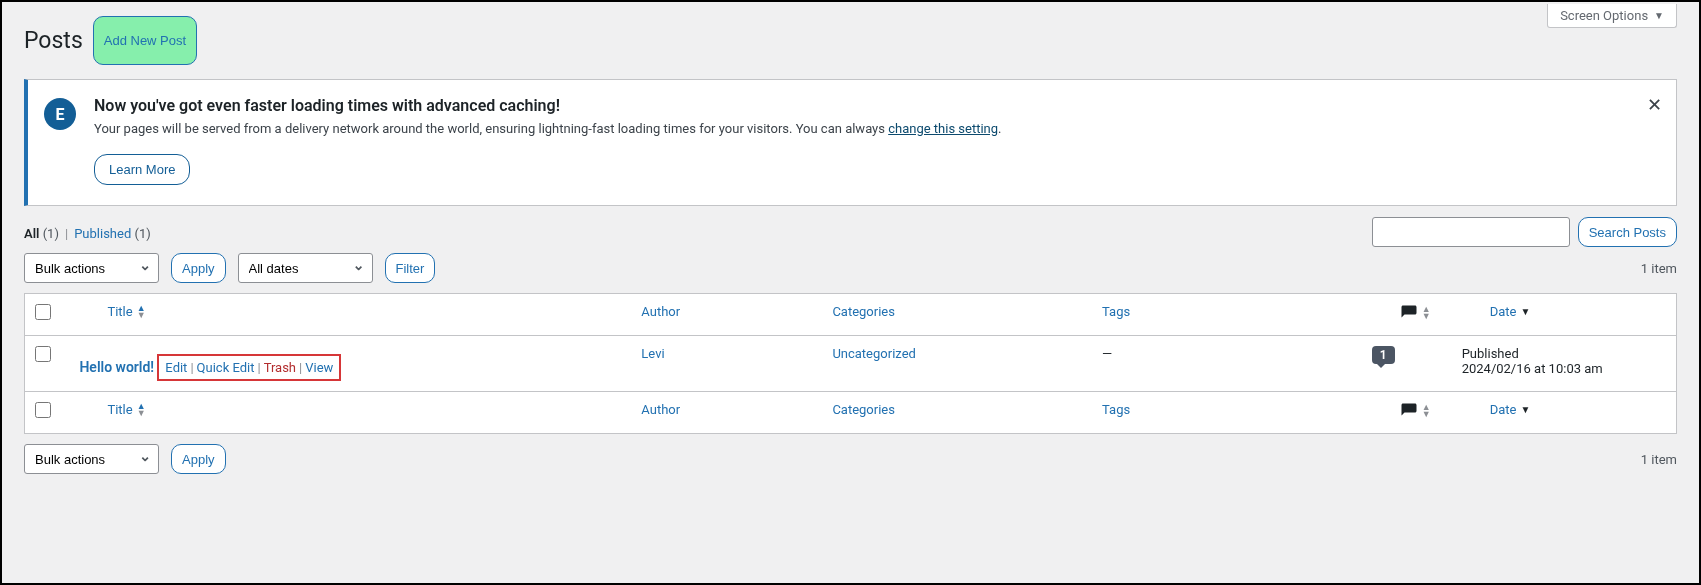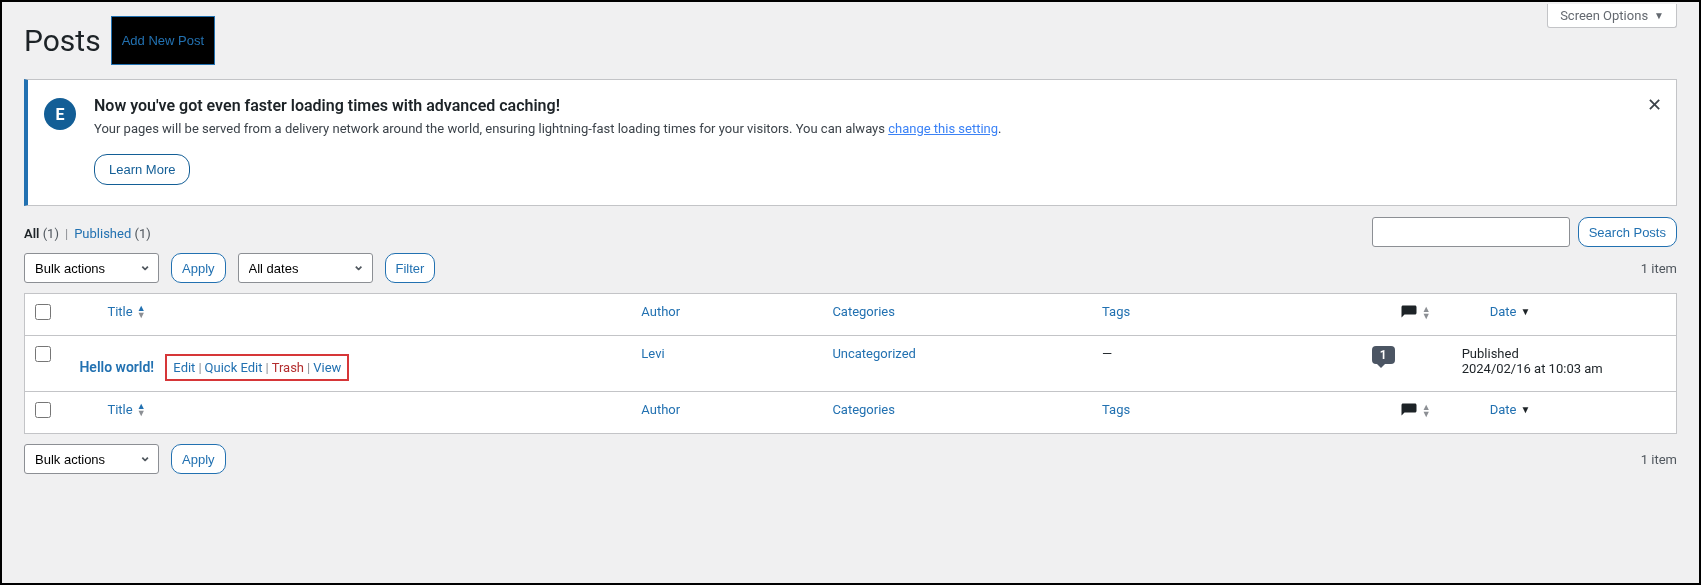--- a/index.html
+++ b/index.html
@@ -31,31 +31,31 @@
     border-radius: 0 0 3px 3px;
   }
   .screen-options .tri { font-size: 10px; }
   .header-row {
     display: flex;
     align-items: center;
     gap: 10px;
     padding: 12px 0 14px 0;
   }
   h1.page-title {
-    font-size: 30px;
+    font-size: 23px;
     font-weight: 400;
     color: #1d2327;
   }
   .add-new {
-    background: #000000;
+    background: #86efac;
     border: 1px solid #2271b1;
     color: #2271b1;
     padding: 16px 10px;
     font-size: 13px;
-    border-radius: 0;
+    border-radius: 10px;
     cursor: pointer;
   }
   .notice {
     background: #fff;
     border: 1px solid #c3c4c7;
     border-left: 4px solid #2271b1;
     margin: 0 0 20px 0;
     padding: 16px 40px 20px 16px;
     display: flex;
     gap: 18px;
@@ -76,21 +76,21 @@
     font-size: 16px;
     font-weight: 600;
     display: block;
     margin-bottom: 6px;
   }
   .notice-body p {
     font-size: 13px;
     color: #3c434a;
     margin-bottom: 18px;
   }
-  .notice-body a.inline-link { color: #3b82f6; text-decoration: underline; }
+  .notice-body a.inline-link { color: #0c4a6e; text-decoration: underline; }
   .learn-more {
     background: #fff;
     border: 1.5px solid #135e96;
     color: #135e96;
     padding: 7px 14px;
     font-size: 13px;
     border-radius: 13px;
     cursor: pointer;
     font-weight: 500;
   }
@@ -200,21 +200,20 @@
   .sort-ind-single { font-size: 10px; color: #1d2327; }
   tbody td { color: #1d2327; border-top: 1px solid #c3c4c7; }
   tbody td a { color: #2271b1; text-decoration: none; }
   tbody td a.row-title { font-weight: 600; font-size: 14px; }
   .row-actions {
     margin-top: 8px;
     border: 2.5px solid #d63638;
     padding: 4px 6px;
     display: inline-block;
     font-size: 13px;
-    margin-left: 8px;
   }
   .row-actions a { color: #2271b1; }
   .row-actions a.trash { color: #b32d2e; }
   .row-actions .sep { color: #8c8f94; margin: 0 3px; }
   .comment-bubble {
     background: #4b5563;
     color: #fff;
     font-size: 12px;
     font-weight: 600;
     padding: 2px 8px;

